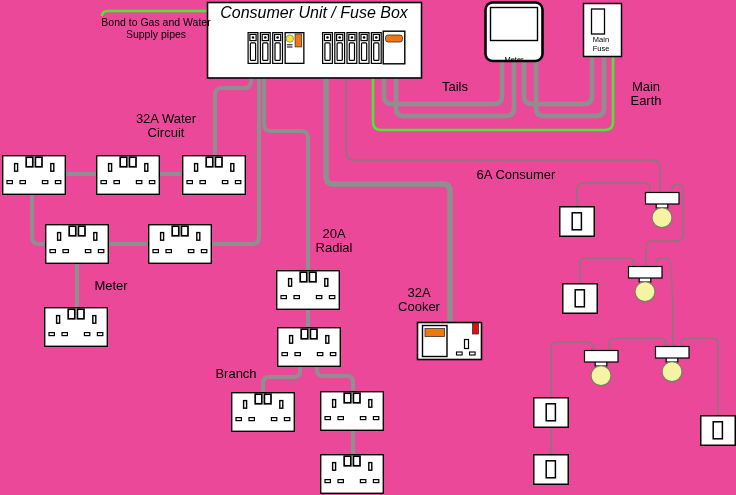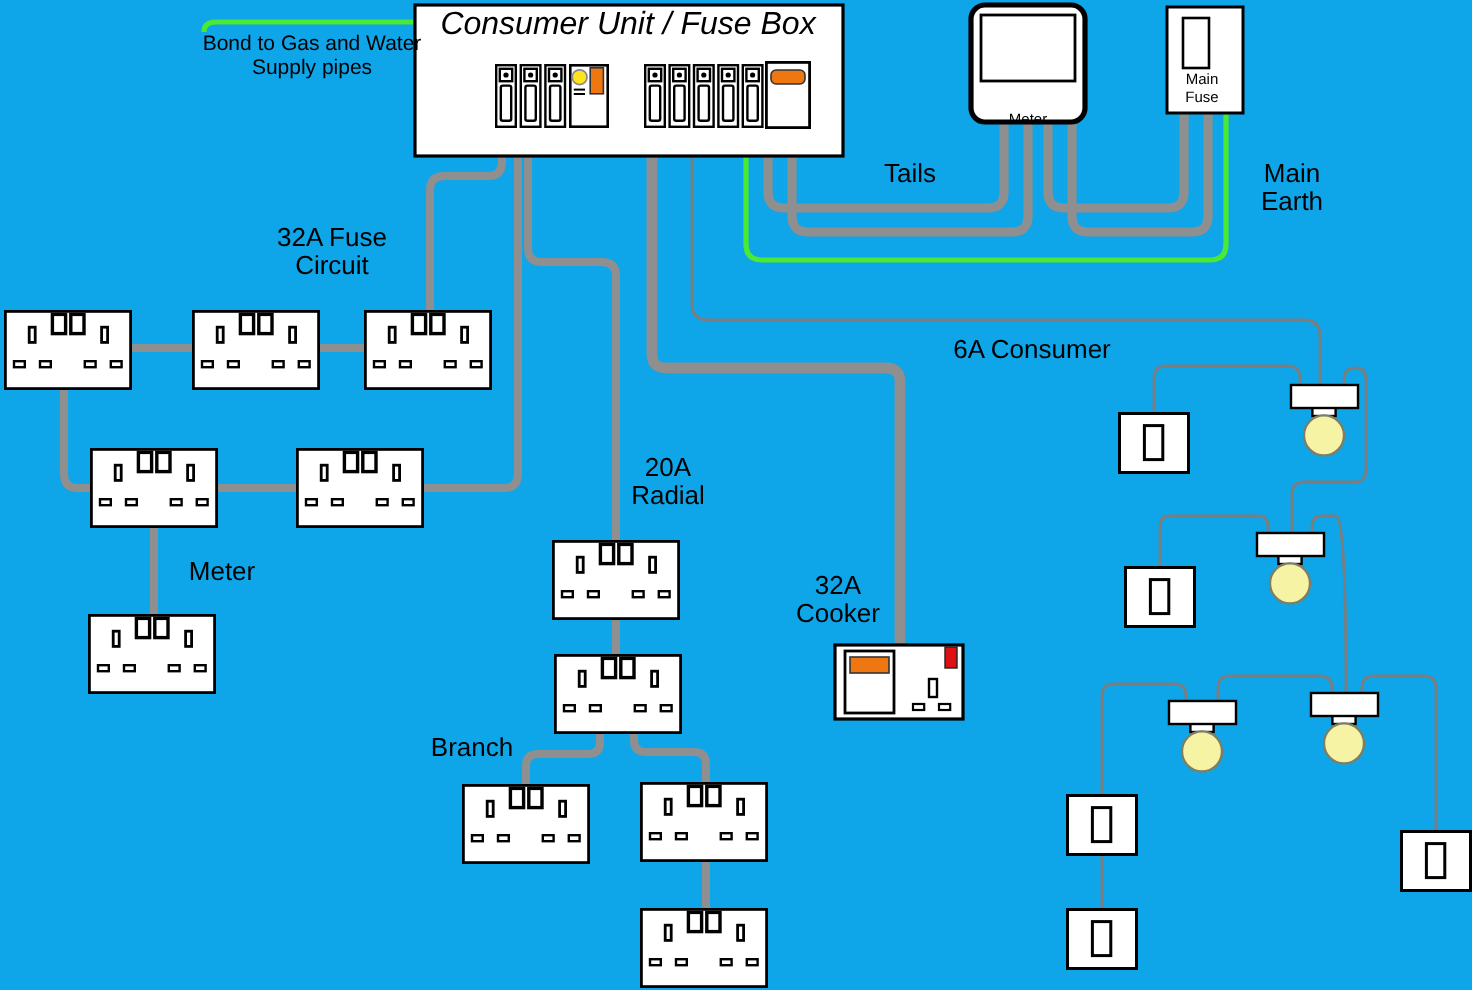--- a/index.html
+++ b/index.html
@@ -1,16 +1,16 @@
 <!DOCTYPE html>
 <html style="--wire: #8f8f8f; --wire-thin: #7d7d7d; --earth-green: #4be934; --switch-orange: #ee7711; --test-button-yellow: #ffe31e; --bulb-yellow: #f7f3a4; --indicator-red: #dd1111;"><head>
 <meta charset="utf-8">
 <style>
   html,body{margin:0;padding:0;background:#fff;}
-  .stage{position:relative;width:736px;height:495px;background:#0ea5e9;overflow:hidden;
+  .stage{position:relative;width:736px;height:495px;background:#ec4899;overflow:hidden;
          font-family:"Liberation Sans",sans-serif;}
   svg{position:absolute;left:0;top:0;}
   .w{fill:none;stroke:var(--wire);stroke-width:4;}
   .w.thick{stroke-width:5.4;}
   .w.tail{stroke-width:4.6;}
   .w.thin{stroke:var(--wire-thin);stroke-width:1.4;}
   .w.earth{stroke:var(--earth-green);stroke-width:2.6;}
   .lbl{position:absolute;color:#000;font-size:13px;line-height:14px;text-align:center;
        white-space:pre-line;transform:translateX(-50%);}
   .lbl.small{font-size:10.5px;line-height:12px;}
@@ -162,21 +162,21 @@
 
 <div class="lbl small" style="left:156px;top:16px;">Bond to Gas and Water
 Supply pipes</div>
 <div class="lbl title" style="left:314px;top:6px;">Consumer Unit / Fuse Box</div>
 <div class="lbl tiny" style="left:514px;top:45px;margin-top:11px;">Meter</div>
 <div class="lbl tiny" style="left:601px;top:36px;">Main
 Fuse</div>
 <div class="lbl" style="left:455px;top:80px;">Tails</div>
 <div class="lbl" style="left:646px;top:80px;">Main
 Earth</div>
-<div class="lbl" style="left:166px;top:112px;">32A Fuse
+<div class="lbl" style="left:166px;top:112px;">32A Water
 Circuit</div>
 <div class="lbl" style="left:516px;top:168px;">6A Consumer</div>
 <div class="lbl" style="left:334px;top:227px;">20A
 Radial</div>
 <div class="lbl" style="left:111px;top:279px;">Meter</div>
 <div class="lbl" style="left:419px;top:286px;">32A
 Cooker</div>
 <div class="lbl" style="left:236px;top:367px;">Branch</div>
 </div>
 

